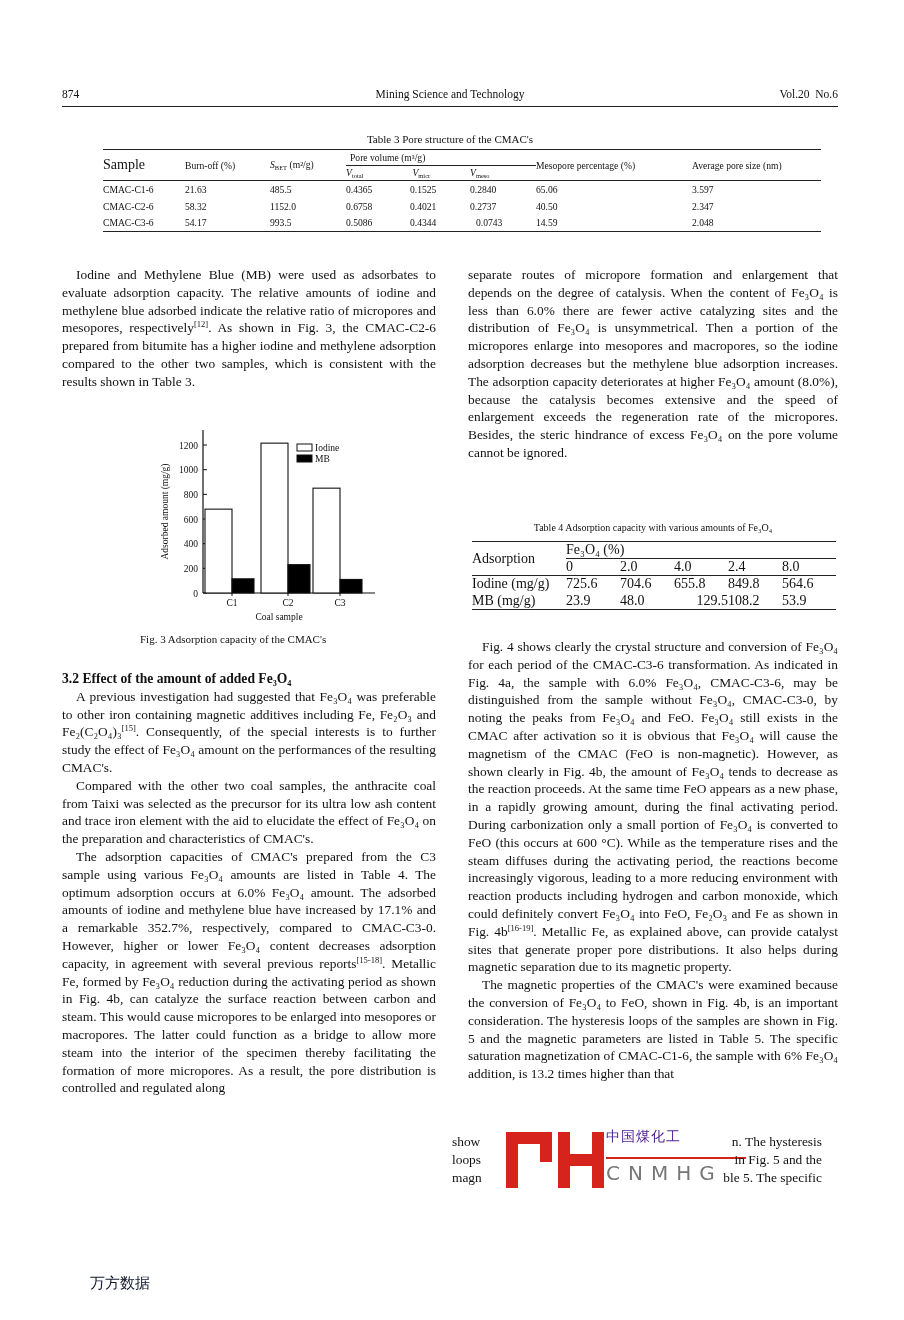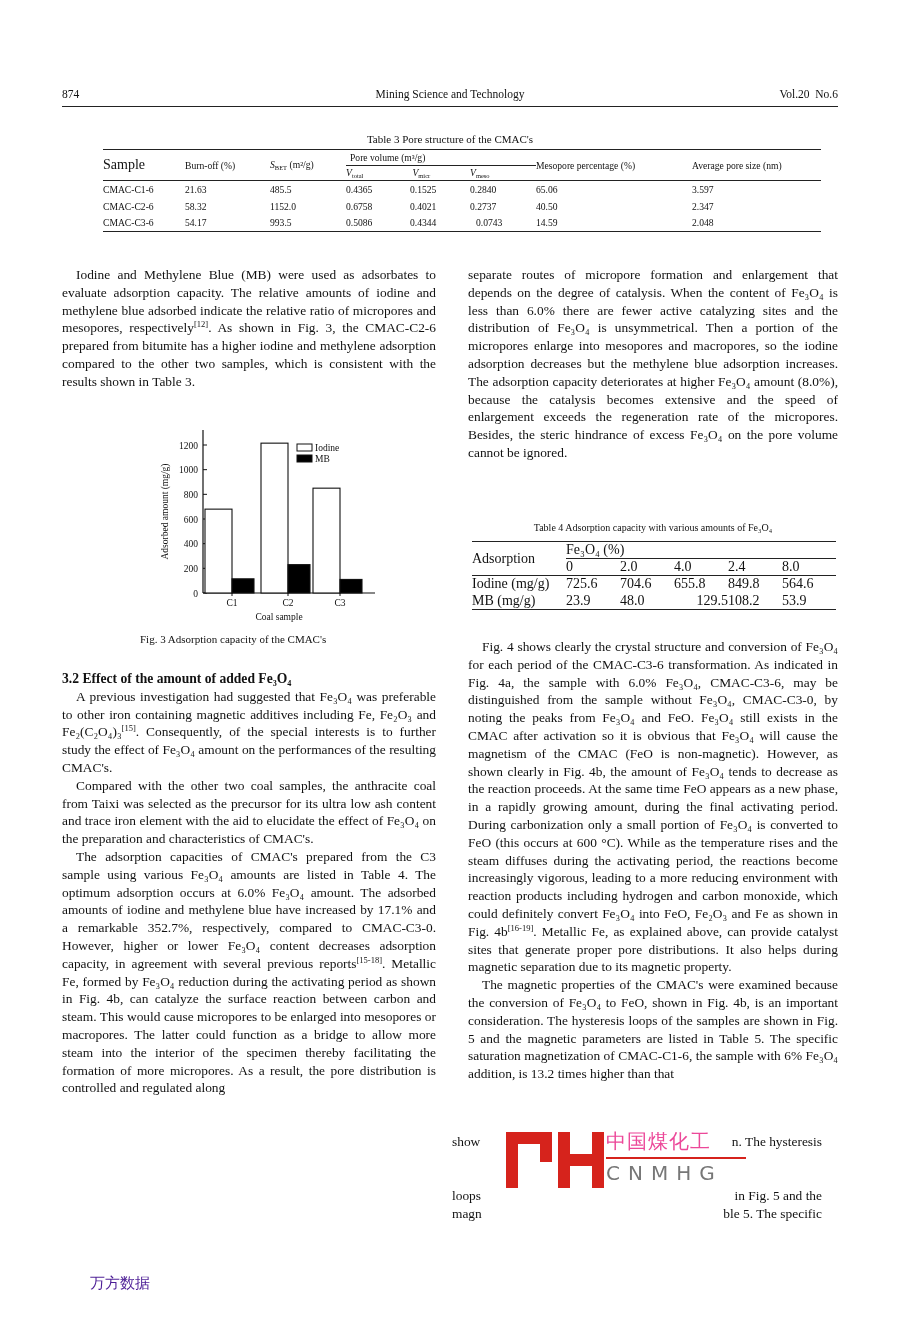--- a/index.html
+++ b/index.html
@@ -209,24 +209,24 @@
   <p>The magnetic properties of the CMAC's were examined because the conversion of Fe₃O₄ to FeO, shown in Fig. 4b, is an important consideration. The hysteresis loops of the samples are shown in Fig. 5 and the magnetic parameters are listed in Table 5. The specific saturation magnetization of CMAC-C1-6, the sample with 6% Fe₃O₄ addition, is 13.2 times higher than that</p>
 </div>
 
 <div class="abs" style="left:506px; top:1128px; width:250px; height:64px; background:#fff;">
   <div class="abs wm-red" style="left:0; top:4px; width:12px; height:56px;"></div>
   <div class="abs wm-red" style="left:0; top:4px; width:46px; height:12px;"></div>
   <div class="abs wm-red" style="left:34px; top:4px; width:12px; height:30px;"></div>
   <div class="abs wm-red" style="left:52px; top:4px; width:12px; height:56px;"></div>
   <div class="abs wm-red" style="left:52px; top:26px; width:46px; height:12px;"></div>
   <div class="abs wm-red" style="left:86px; top:4px; width:12px; height:56px;"></div>
-  <div class="abs" style="left:100px; top:0px; font-family:'DejaVu Sans', sans-serif; font-size:20px; color:#ec4899; letter-spacing:1px;">中国煤化工</div>
+  <div class="abs" style="left:100px; top:0px; font-family:'DejaVu Sans', sans-serif; font-size:14px; color:#4c1d95; letter-spacing:1px;">中国煤化工</div>
   <div class="abs" style="left:100px; top:29px; width:140px; height:2px; background:#d6231c;"></div>
   <div class="abs" style="left:100px; top:33px; font-family:'DejaVu Sans', sans-serif; font-size:20px; color:#777; letter-spacing:8px;">CNMHG</div>
 </div>
 
 <div class="abs col" style="left:452px; top:1133px; width:370px;">
   <div style="height:17.8px;"><span>show</span><span style="float:right">n. The hysteresis</span></div>
-  <div style="height:17.8px;margin-top:36px;"><span>loops</span><span style="float:right">in Fig. 5 and the</span></div>
+  <div style="height:17.8px;"><span>loops</span><span style="float:right">in Fig. 5 and the</span></div>
   <div style="height:17.8px;"><span>magn</span><span style="float:right">ble 5. The specific</span></div>
 </div>
 
-<div class="abs" style="left:90px; top:1274px; font-family:'DejaVu Sans', sans-serif; font-size:15px; color:#4c1d95;">万方数据</div>
+<div class="abs" style="left:90px; top:1274px; font-family:'DejaVu Sans', sans-serif; font-size:15px; color:#0f172a;">万方数据</div>
 
 </body></html>

